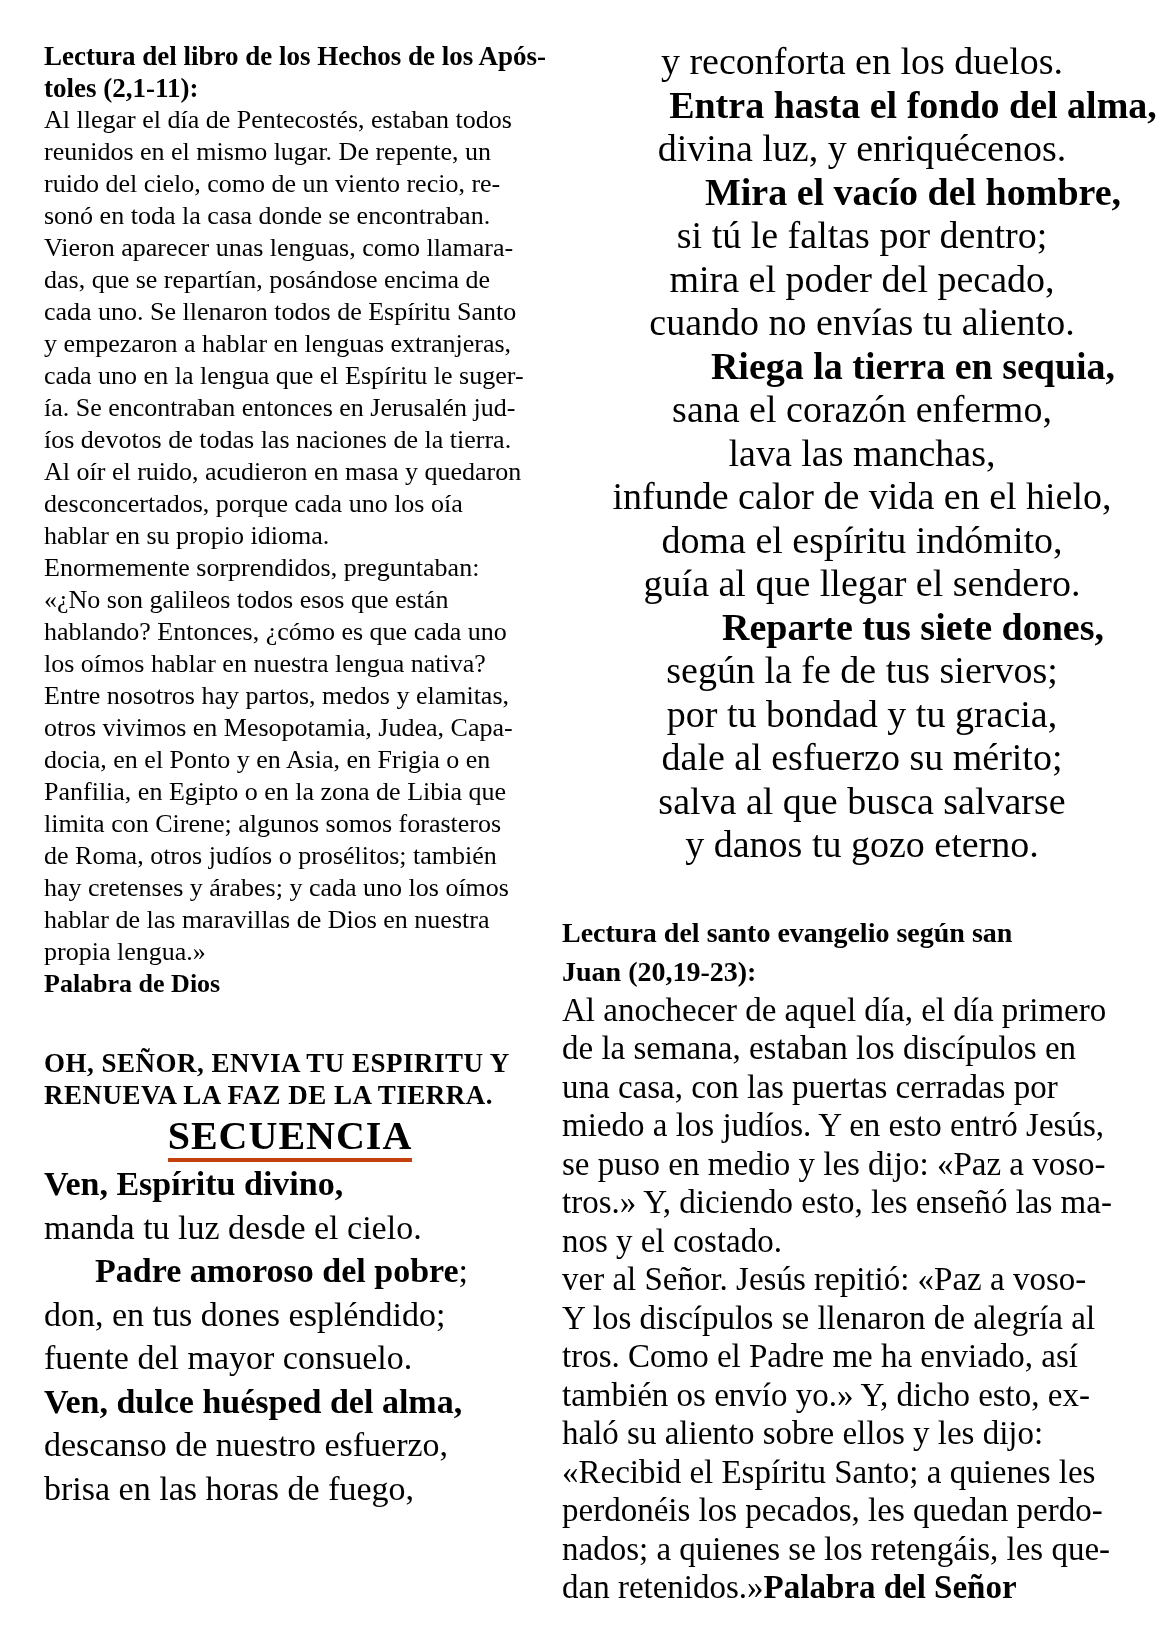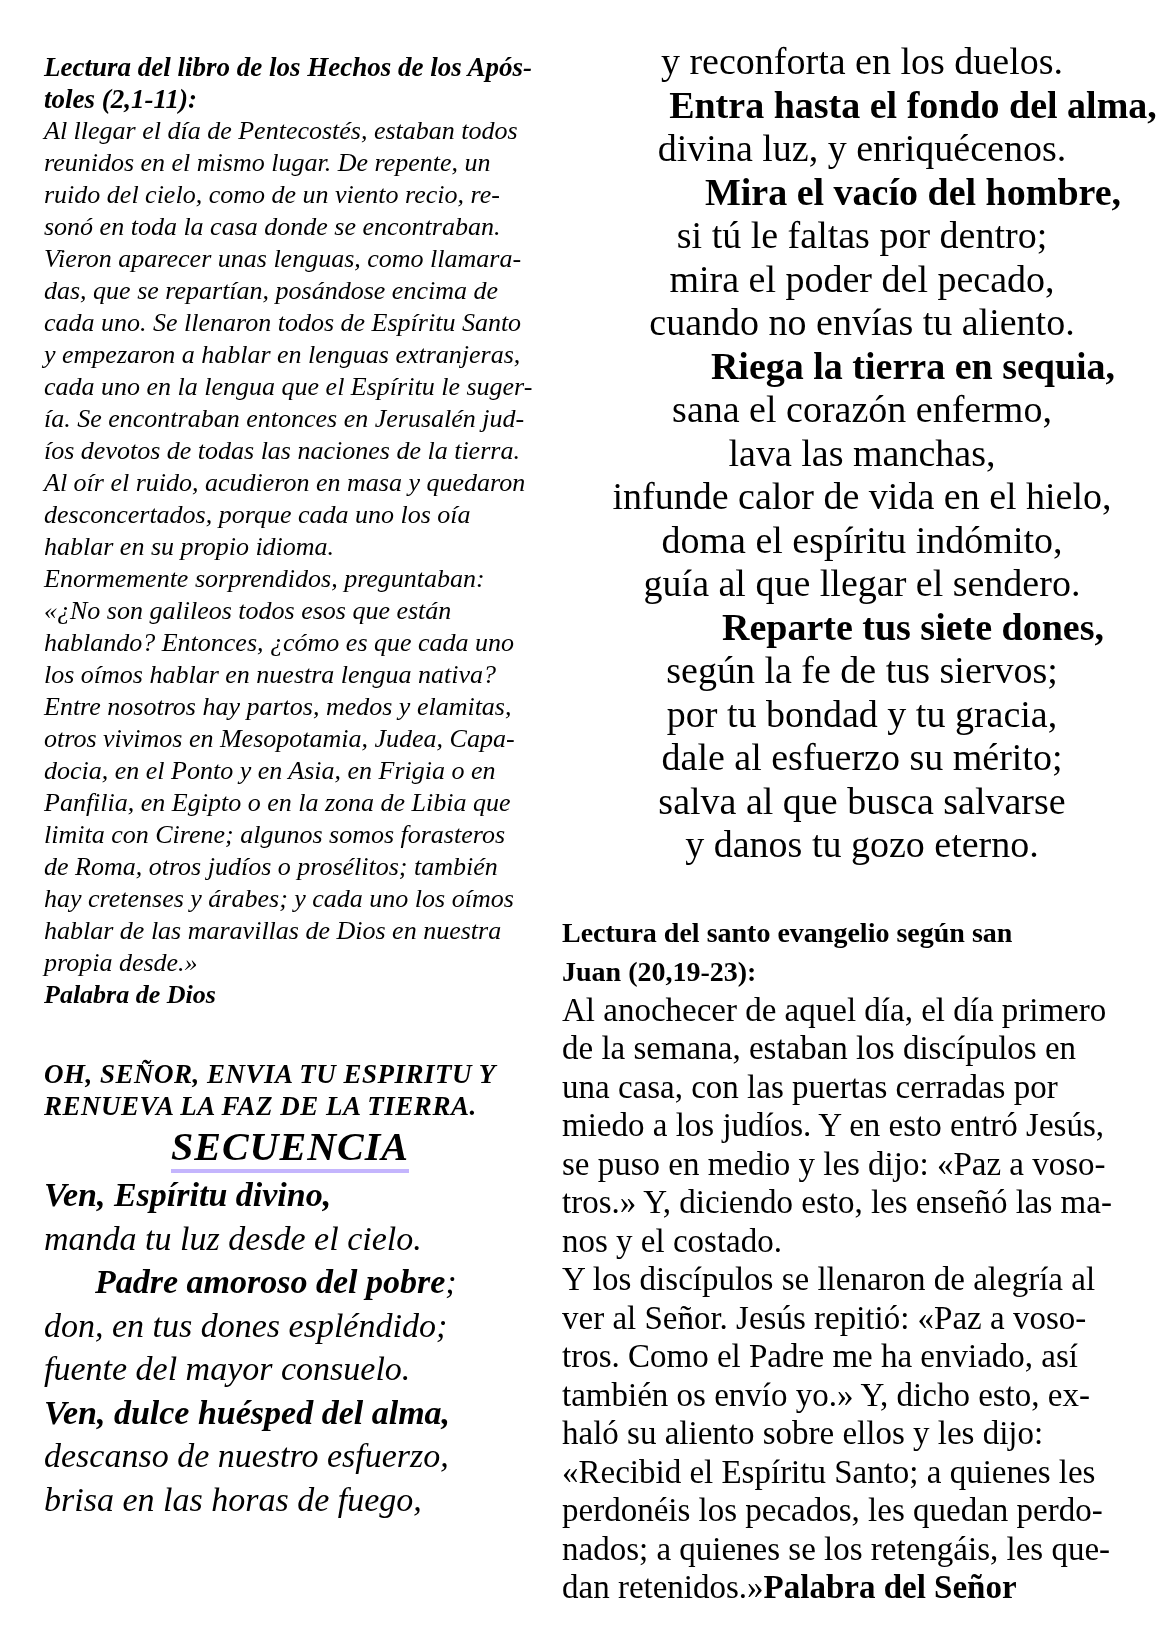--- a/index.html
+++ b/index.html
@@ -3,34 +3,34 @@
 <meta charset="utf-8">
 <style>
   html,body{margin:0;padding:0;}
   body{
     width:1169px;height:1652px;
     background:#ffffff;color:#000000;
     font-family:"Liberation Serif","DejaVu Serif",serif;
     position:relative;overflow:hidden;
   }
   .col{position:absolute;top:0;}
-  .col-left{left:44px;width:492px;top:51px;font-style:italic;}
+  .col-left{left:44px;width:492px;top:40px;}
   .col-right{left:562px;width:600px;top:40px;}
   .ln{white-space:nowrap;}
   .b{font-weight:bold;}
   
   .reading-heading .ln{font-weight:bold;font-size:27px;line-height:32px;}
   .reading-body .ln{font-size:26px;line-height:32px;}
   .reading-closing{font-weight:bold;font-size:26px;line-height:32px;}
   
   .antiphon{margin-top:47px;}
   .antiphon .ln{font-weight:bold;font-size:27px;line-height:32px;letter-spacing:0.5px;}
   
   .sequence-title-row{text-align:center;line-height:50px;font-size:40px;font-weight:bold;letter-spacing:1px;}
-  .sequence-title-row span{display:inline-block;line-height:44px;border-bottom:4px solid #c4b5fd;}
+  .sequence-title-row span{display:inline-block;line-height:44px;border-bottom:4px solid #c2410c;}
   .hymn .ln{font-size:34px;line-height:43.5px;text-align:left;}
   .hymn-right .ln{font-size:38px;line-height:43.5px;text-align:center;}
   .hymn .ln.ind,.hymn-right .ln.ind{position:relative;left:51px;}
   
   .gospel{margin-top:46px;}
   .gospel-heading .ln{font-weight:bold;font-size:28px;line-height:39px;}
   .gospel-body .ln{font-size:33px;line-height:38.5px;}
 </style>
 </head>
 <body>
@@ -60,21 +60,21 @@
       <div class="ln"><span>hablando? Entonces, ¿cómo es que cada uno</span></div>
       <div class="ln"><span>los oímos hablar en nuestra lengua nativa?</span></div>
       <div class="ln"><span>Entre nosotros hay partos, medos y elamitas,</span></div>
       <div class="ln"><span>otros vivimos en Mesopotamia, Judea, Capa-</span></div>
       <div class="ln"><span>docia, en el Ponto y en Asia, en Frigia o en</span></div>
       <div class="ln"><span>Panfilia, en Egipto o en la zona de Libia que</span></div>
       <div class="ln"><span>limita con Cirene; algunos somos forasteros</span></div>
       <div class="ln"><span>de Roma, otros judíos o prosélitos; también</span></div>
       <div class="ln"><span>hay cretenses y árabes; y cada uno los oímos</span></div>
       <div class="ln"><span>hablar de las maravillas de Dios en nuestra</span></div>
-      <div class="ln"><span>propia desde.»</span></div>
+      <div class="ln"><span>propia lengua.»</span></div>
     </div>
   <div class="reading-closing ln">Palabra de Dios</div>
   <div class="antiphon">
       <div class="ln"><span>OH, SEÑOR, ENVIA TU ESPIRITU Y</span></div>
       <div class="ln"><span>RENUEVA LA FAZ DE LA TIERRA.</span></div>
     </div>
   <div class="sequence-title-row">
     <span>SECUENCIA</span>
   </div>
   <div class="hymn">
@@ -117,22 +117,22 @@
         <div class="ln"><span>Juan (20,19-23):</span></div>
       </div>
     <div class="gospel-body">
         <div class="ln"><span>Al anochecer de aquel día, el día primero</span></div>
         <div class="ln"><span>de la semana, estaban los discípulos en</span></div>
         <div class="ln"><span>una casa, con las puertas cerradas por</span></div>
         <div class="ln"><span>miedo a los judíos. Y en esto entró Jesús,</span></div>
         <div class="ln"><span>se puso en medio y les dijo: «Paz a voso-</span></div>
         <div class="ln"><span>tros.» Y, diciendo esto, les enseñó las ma-</span></div>
         <div class="ln"><span>nos y el costado.</span></div>
+        <div class="ln"><span>ver al Señor. Jesús repitió: «Paz a voso-</span></div>
         <div class="ln"><span>Y los discípulos se llenaron de alegría al</span></div>
-        <div class="ln"><span>ver al Señor. Jesús repitió: «Paz a voso-</span></div>
         <div class="ln"><span>tros. Como el Padre me ha enviado, así</span></div>
         <div class="ln"><span>también os envío yo.» Y, dicho esto, ex-</span></div>
         <div class="ln"><span>haló su aliento sobre ellos y les dijo:</span></div>
         <div class="ln"><span>«Recibid el Espíritu Santo; a quienes les</span></div>
         <div class="ln"><span>perdonéis los pecados, les quedan perdo-</span></div>
         <div class="ln"><span>nados; a quienes se los retengáis, les que-</span></div>
         <div class="ln"><span>dan retenidos.»</span><span class="b">Palabra del Señor</span></div>
       </div>
   </div>
 </div>

